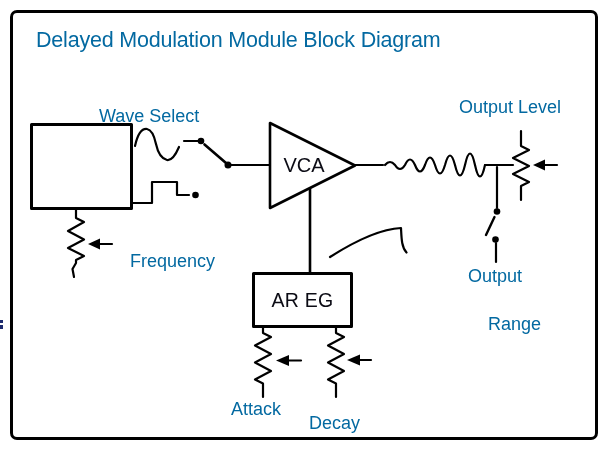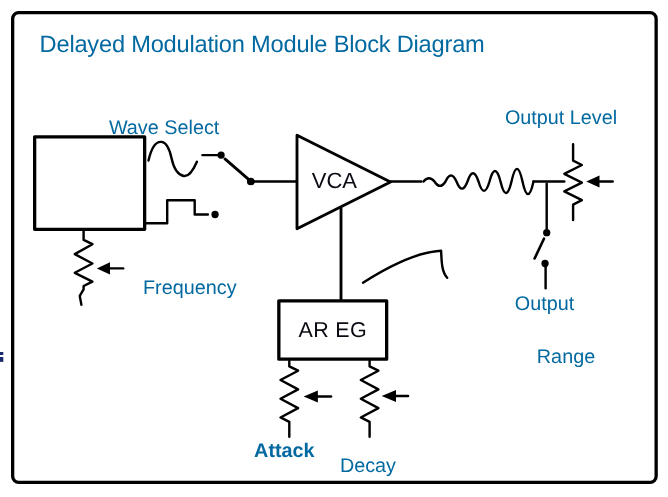--- a/index.html
+++ b/index.html
@@ -12,21 +12,21 @@
   .frame{
     position:absolute;left:10px;top:10px;width:588px;height:430px;
     border:3px solid #000;border-radius:7px;box-sizing:border-box;
     background:#ffffff;
   }
   svg.gfx{position:absolute;left:0;top:0;width:607px;height:452px;}
   .lbl{position:absolute;white-space:pre;color:#0369a1;}
   .title{left:36px;top:28px;font-size:21.5px;letter-spacing:-0.2px;}
   .wave-select{left:99px;top:106px;font-size:18px;}
   .freq{left:100px;top:251px;font-size:18px;margin-left:30px;}
-  .attack{left:231px;top:399px;font-size:18px;font-weight:bold;}
+  .attack{left:231px;top:399px;font-size:18px;}
   .decay{left:309px;top:402px;font-size:18px;margin-top:11px;}
   .out-level{left:459px;top:97px;font-size:18px;}
   .out-range{left:468px;top:265px;font-size:18px;line-height:1.32;}
   .box-label{
     position:absolute;display:flex;align-items:center;justify-content:center;
     text-align:center;
   }
   .lfo-label{left:30px;top:123px;width:103px;height:87px;font-size:25px;letter-spacing:0.5px;}
   .vca-label{left:275px;top:152px;width:58px;height:26px;font-size:20px;}
   .areg-label{left:252px;top:272px;width:101px;height:56px;font-size:19.5px;letter-spacing:0.3px;}

